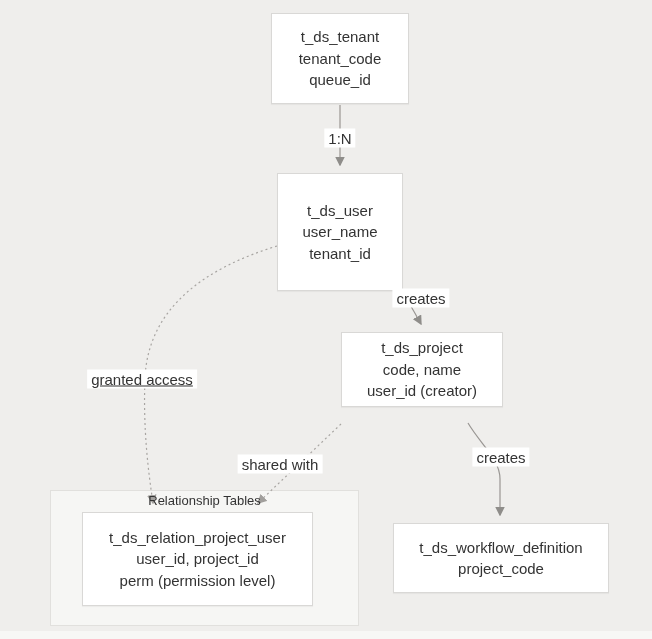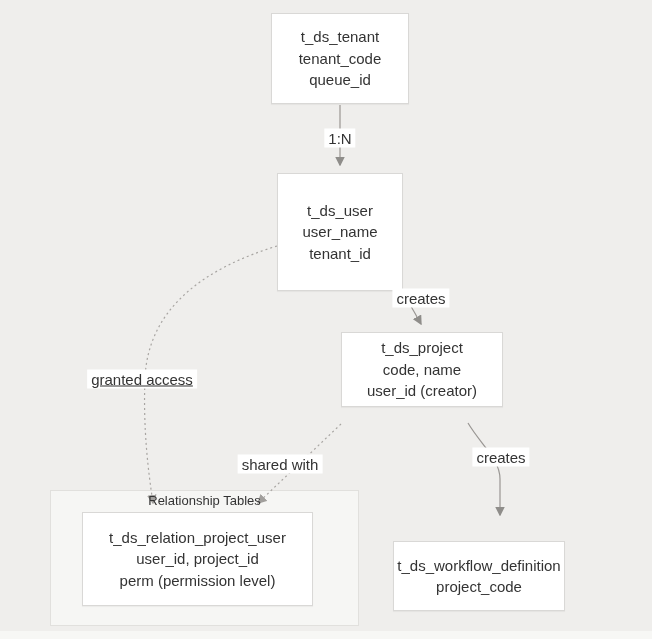--- a/index.html
+++ b/index.html
@@ -30,21 +30,21 @@
     position:absolute;
     background:#ffffff;border:1px solid #d9d8d6;box-sizing:border-box;
     display:flex;flex-direction:column;align-items:center;justify-content:center;
     font-size:15px;line-height:21.5px;color:#333;
     box-shadow:0 1px 1px rgba(0,0,0,0.04);
     white-space:nowrap;
   }
   .node-tenant  {left:271px;top:13px; width:138px;height:91px;}
   .node-user    {left:277px;top:173px;width:126px;height:118px;}
   .node-project {left:341px;top:332px;width:162px;height:75px;}
-  .node-workflow{left:393px;top:523px;width:172px;height:70px;margin-top:18px;}
+  .node-workflow{left:393px;top:523px;width:216px;height:70px;}
   .node-relation{left:82px; top:512px;width:231px;height:94px;}
   .edge-label{
     position:absolute;transform:translate(-50%,-50%);
     background:#ffffff;padding:1px 4px;
     font-size:15px;color:#333;white-space:nowrap;
   }
   .lbl-1n       {left:340px;top:138px;}
   .lbl-creates  {left:421px;top:298px;}
   .lbl-contains {left:501px;top:457px;}
   .lbl-granted  {left:142px;top:379px;text-decoration:underline;}

